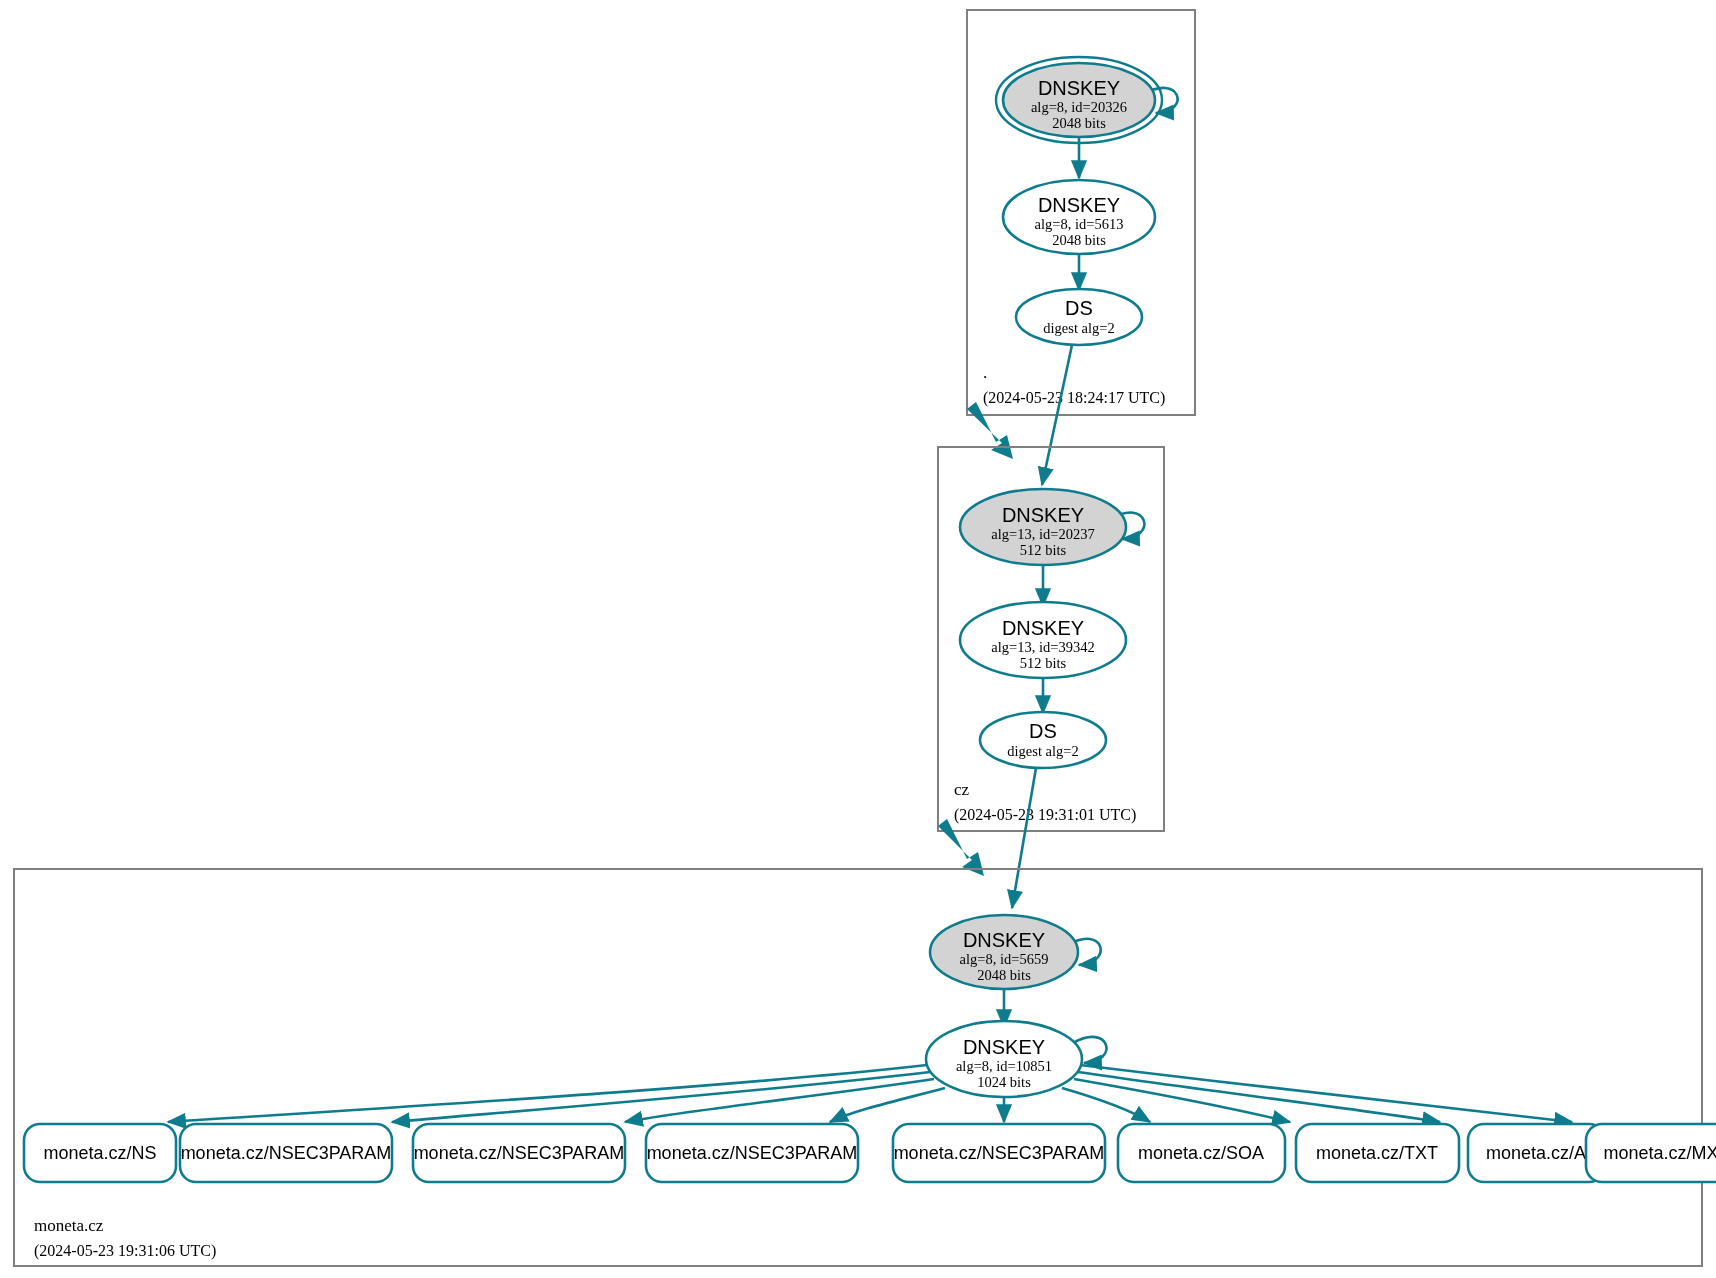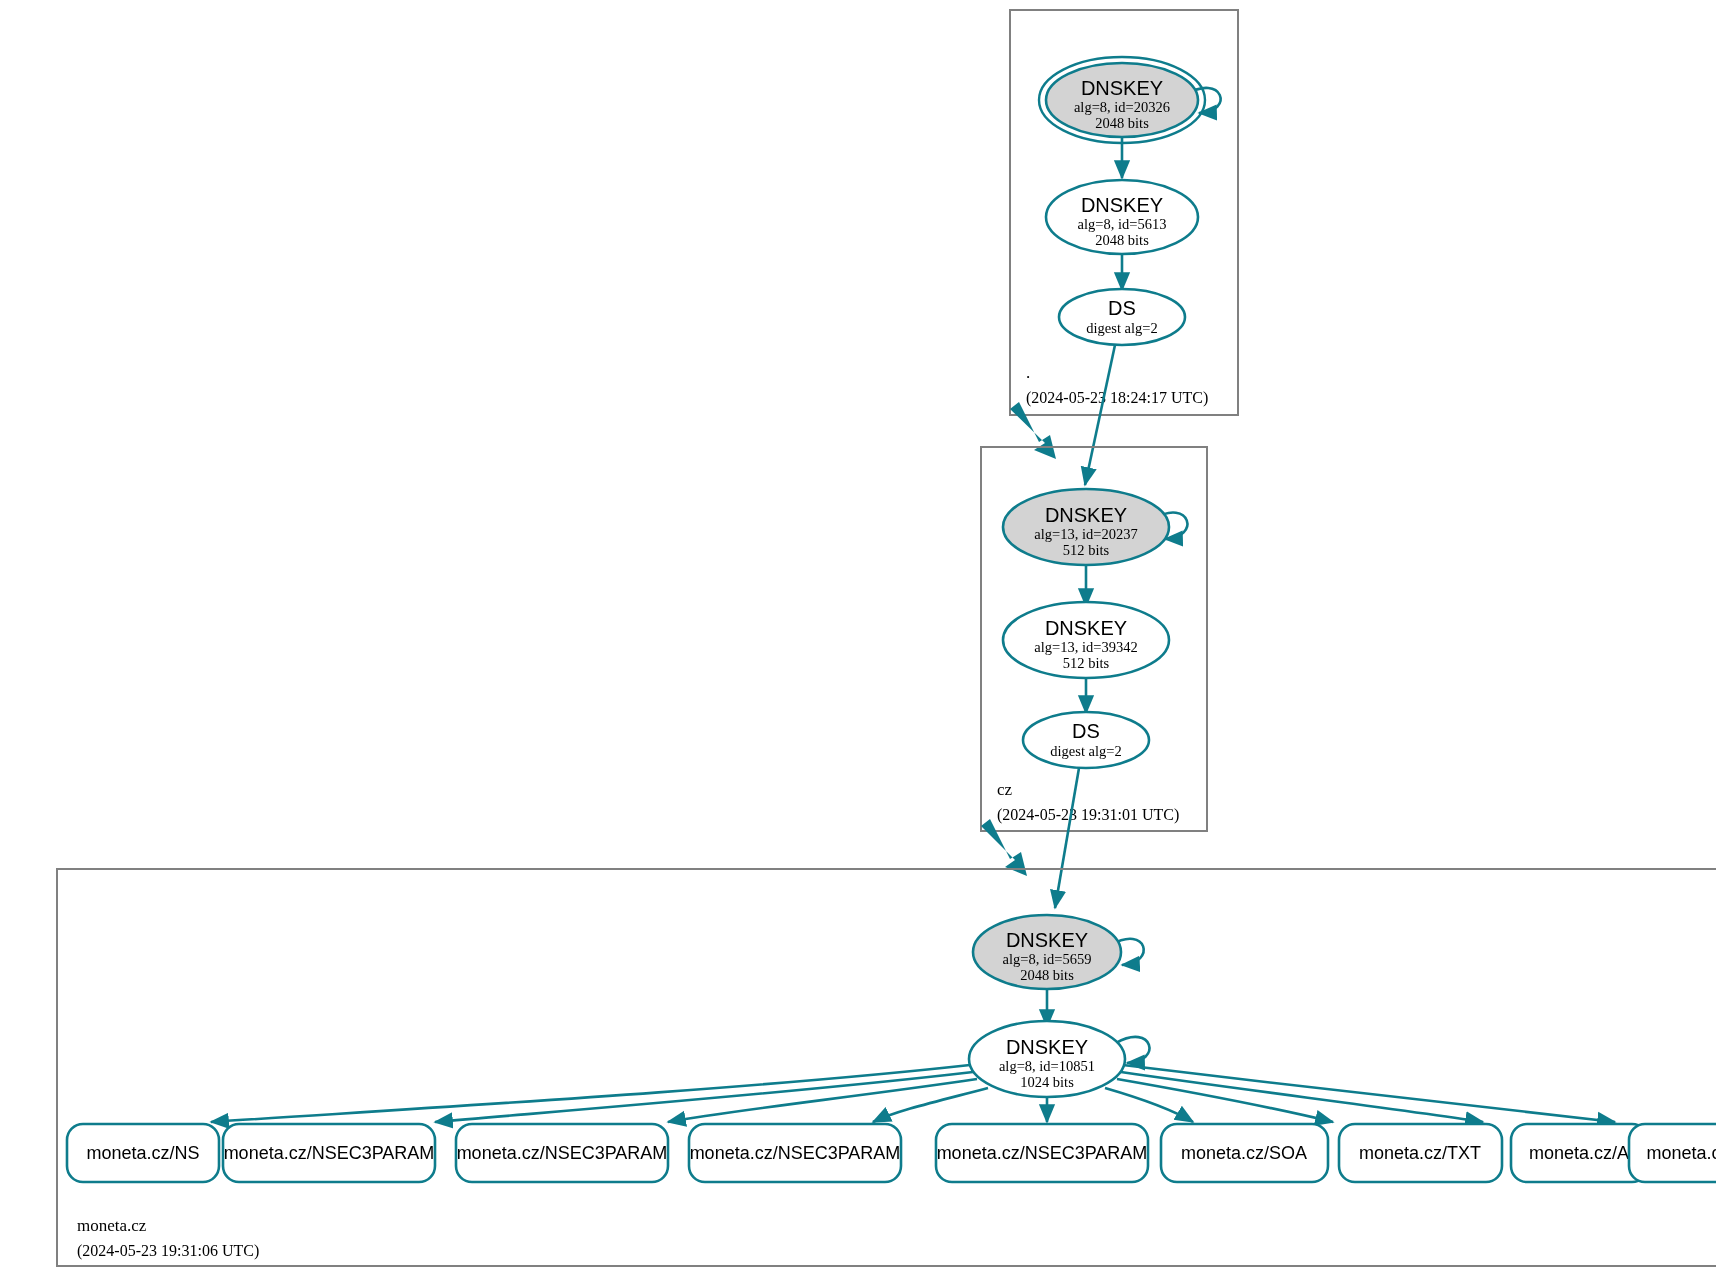--- a/index.html
+++ b/index.html
@@ -11,21 +11,20 @@
   body {
     font-family: "Liberation Sans", sans-serif;
     width: 1716px;
     height: 1278px;
     overflow: hidden;
   }
   #diagram-root {
     position: relative;
     width: 1436px;
     height: 1278px;
-    margin-left: 43px;
   }
   svg#chain-svg {
     display: block;
     width: 1716px;
     height: 1278px;
   }
   .zone-box {
     fill: none;
     stroke: #808080;
     stroke-width: 2;

